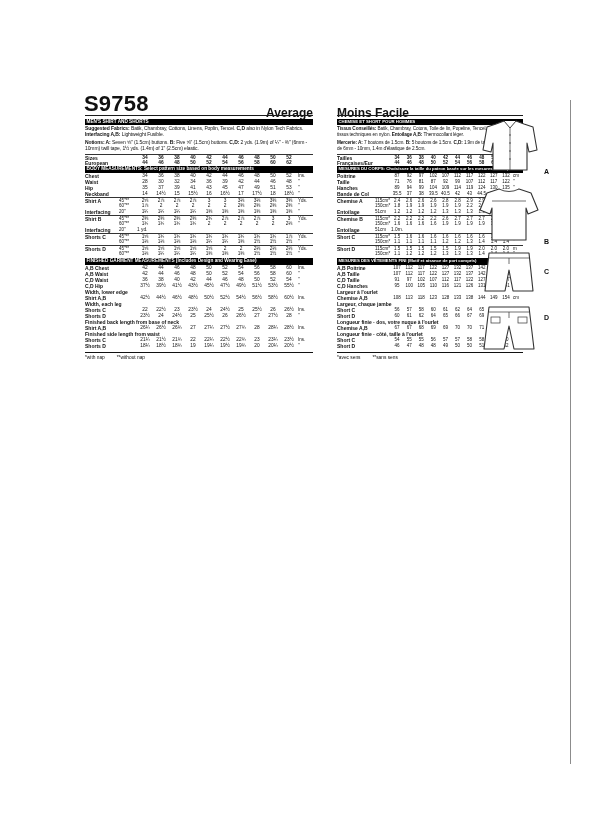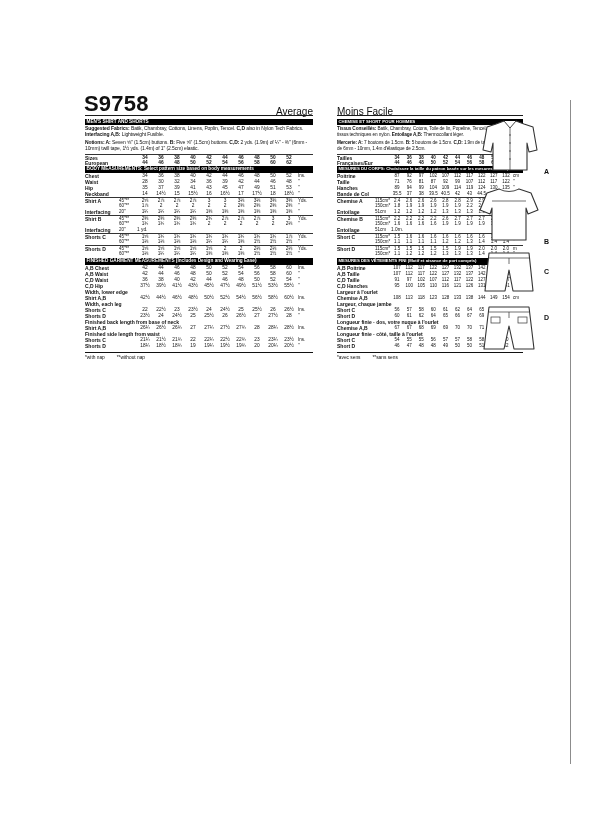--- a/index.html
+++ b/index.html
@@ -1,21 +1,21 @@
 <!DOCTYPE html>
 <html><head>
 <meta charset="utf-8">
 <style>
   * { margin:0; padding:0; box-sizing:border-box; }
   html,body { background:#ffffff; }
   .sheet { position:relative; width:600px; height:825px; background:#fff;
            font-family:"Liberation Sans", sans-serif; color:#111; overflow:hidden; }
 
   .pattern-number { position:absolute; left:84px; top:91px; font-size:22px; font-weight:700; letter-spacing:0.2px;text-align:right; }
-  .difficulty { position:absolute; font-size:10px; font-weight:400; }
+  .difficulty { position:absolute; font-size:12px; font-weight:700; }
   .diff-en { left:85px; top:106px; width:228px; text-align:right; }
   .diff-fr { left:337px; top:106px; width:186px; text-align:left; }
   .hr { position:absolute; top:115px; height:1px; background:#1a1a1a; }
   .hr-en { left:85px; width:228px; }
   .hr-fr { left:337px; width:186px; }
 
   .col { position:absolute; top:118px; }
   .col-en { left:85px; width:228px; }
   .col-fr { left:337px; width:186px; }
 

